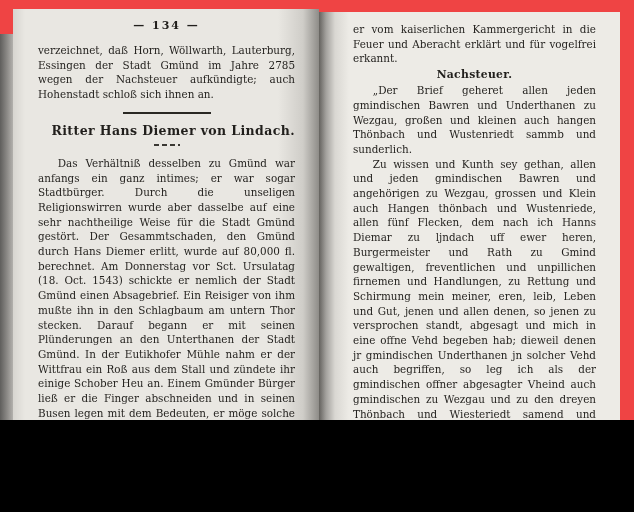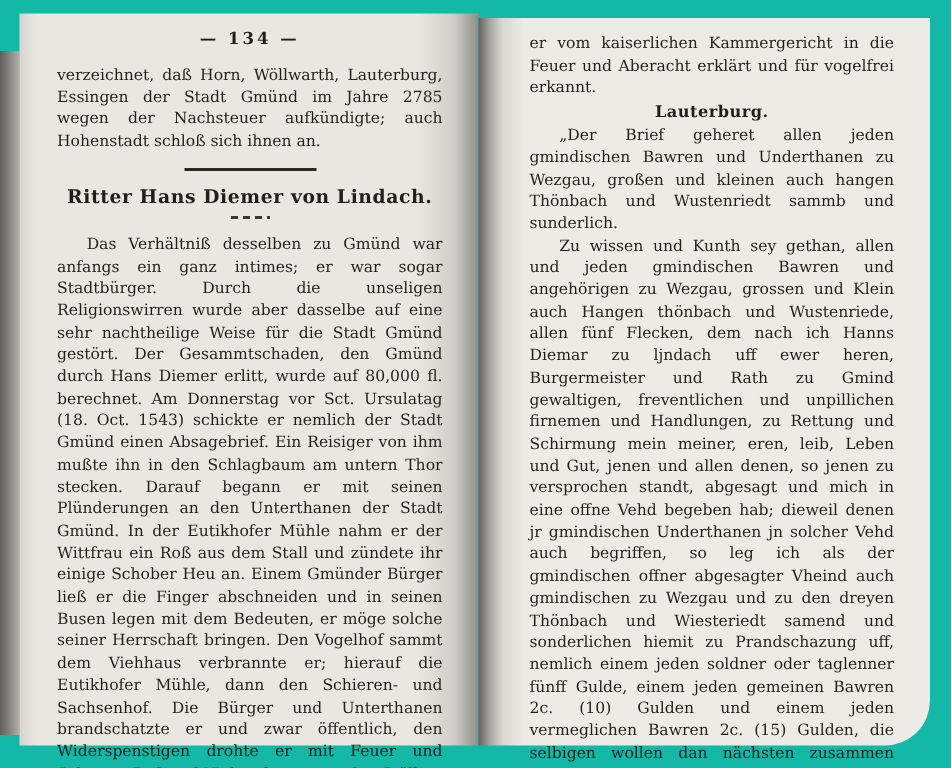--- a/index.html
+++ b/index.html
@@ -1,18 +1,18 @@
 <!DOCTYPE html>
 <html><head>
 <meta charset="utf-8">
 <style>
   html,body{margin:0;padding:0;background:#000;}
   .scene{
-    position:relative;width:634px;height:512px;overflow:hidden;
-    background:#14b8a6;
+    position:relative;width:634px;height:420px;overflow:hidden;
+    background:#ef4444;
     font-family:"DejaVu Serif","Liberation Serif",serif;
     color:#211f1c;
   }
   .edge-strip{
     position:absolute;left:0;top:34px;width:13px;height:456px;
     background:linear-gradient(to right,#5f5e5c 0%,#8c8a87 55%,#b3b1ad 100%);
   }
   .page{position:absolute;box-sizing:border-box;}
   .page-left{
     left:13px;top:9px;width:306px;height:488px;
@@ -26,21 +26,21 @@
     padding:10px 24px 0 34px;
   }
   .running-head{
     text-align:center;font-size:11px;font-weight:bold;letter-spacing:2px;
     margin:0 0 11px 0;
   }
   p{margin:0;text-align:justify;font-size:10.4px;line-height:14.7px;}
   p.indent{text-indent:1.9em;}
   .section-rule{width:88px;height:2px;background:#2a2823;margin:10px auto 9px auto;}
   .section-heading{
-    text-align:center;font-weight:bold;font-size:12.5px;letter-spacing:.4px;margin:0;
+    text-align:right;font-weight:bold;font-size:12.5px;letter-spacing:.4px;margin:0;
   }
   .sub-heading{
     text-align:center;font-weight:bold;font-size:10.8px;margin:2px 0 2px 0;letter-spacing:.3px;
   }
   .ornament{width:26px;height:2px;margin:6px auto 10px auto;
     background:repeating-linear-gradient(to right,#3a3833 0 5px,transparent 5px 8px);}
 </style>
 </head>
 <body>
 
@@ -51,18 +51,18 @@
     <div class="running-head">— 134 —</div>
     <p>verzeichnet, daß Horn, Wöllwarth, Lauterburg, Essingen der Stadt Gmünd im Jahre 2785 wegen der Nachsteuer aufkündigte; auch Hohenstadt schloß sich ihnen an.</p>
     <div class="section-rule"></div>
     <div class="section-heading">Ritter Hans Diemer von Lindach.</div>
     <div class="ornament"></div>
     <p class="indent">Das Verhältniß desselben zu Gmünd war anfangs ein ganz intimes; er war sogar Stadtbürger. Durch die unseligen Religionswirren wurde aber dasselbe auf eine sehr nachtheilige Weise für die Stadt Gmünd gestört. Der Gesammtschaden, den Gmünd durch Hans Diemer erlitt, wurde auf 80,000 fl. berechnet. Am Donnerstag vor Sct. Ursulatag (18. Oct. 1543) schickte er nemlich der Stadt Gmünd einen Absagebrief. Ein Reisiger von ihm mußte ihn in den Schlagbaum am untern Thor stecken. Darauf begann er mit seinen Plünderungen an den Unterthanen der Stadt Gmünd. In der Eutikhofer Mühle nahm er der Wittfrau ein Roß aus dem Stall und zündete ihr einige Schober Heu an. Einem Gmünder Bürger ließ er die Finger abschneiden und in seinen Busen legen mit dem Bedeuten, er möge solche seiner Herrschaft bringen. Den Vogelhof sammt dem Viehhaus verbrannte er; hierauf die Eutikhofer Mühle, dann den Schieren- und Sachsenhof. Die Bürger und Unterthanen brandschatzte er und zwar öffentlich, den Widerspenstigen drohte er mit Feuer und Schwert. Roß und Vieh nahm er aus den Ställen, auch anderes war ihm anständig. Einmal zog er mit seinen Knappen und Reisigen bis vor das Schmiedthor der Stadt und spottete der Gesammtbürgerschaft, dann trieb er eine den Gmündern zugehörige Viehheerde weg und brachte sie auf seine Veste Lindach. Die Gmünder zogen sofort racheschnaubend vor sein Schloß, aber leider vergeblich. Denn Hans Diemer ließ die Zugbrücken aufziehen. Die Gräben um das Schloß waren sehr tief und die Thürme gut besetzt. Diemer verlachte noch die Abziehenden. Wegen seiner Greuelthaten und Unbilden, die er Gmünd zugefügt, wurde</p>
   </div>
 
   <div class="page page-right">
     <p>er vom kaiserlichen Kammergericht in die Feuer und Aberacht erklärt und für vogelfrei erkannt.</p>
-    <div class="sub-heading">Lauterburg.</div>
+    <div class="sub-heading">Nachsteuer.</div>
     <p class="indent">„Der Brief geheret allen jeden gmindischen Bawren und Underthanen zu Wezgau, großen und kleinen auch hangen Thönbach und Wustenriedt sammb und sunderlich.</p>
     <p class="indent">Zu wissen und Kunth sey gethan, allen und jeden gmindischen Bawren und angehörigen zu Wezgau, grossen und Klein auch Hangen thönbach und Wustenriede, allen fünf Flecken, dem nach ich Hanns Diemar zu ljndach uff ewer heren, Burgermeister und Rath zu Gmind gewaltigen, freventlichen und unpillichen firnemen und Handlungen, zu Rettung und Schirmung mein meiner, eren, leib, Leben und Gut, jenen und allen denen, so jenen zu versprochen standt, abgesagt und mich in eine offne Vehd begeben hab; dieweil denen jr gmindischen Underthanen jn solcher Vehd auch begriffen, so leg ich als der gmindischen offner abgesagter Vheind auch gmindischen zu Wezgau und zu den dreyen Thönbach und Wiesteriedt samend und sonderlichen hiemit zu Prandschazung uff, nemlich einem jeden soldner oder taglenner fünff Gulde, einem jeden gemeinen Bawren 2c. (10) Gulden und einem jeden vermeglichen Bawren 2c. (15) Gulden, die selbigen wollen dan nächsten zusammen einpringen, jedem gar Niemand so gmindisch ist verschonen, dan allein arme Wiettwen und Waissen sonst in keinem Weg, gleicher Gestalt sollt jr die Prandschazung auch aufflegen und einpringen; die da siezen zu Wezgau und zu dene dreyen Thenbach und Wustenriedt, und als dann weider noch drey menner mitt dreyen rotten Gawllen (Gäulen) verordnen und er wollen, die dreyen menner mit schwarzen Recken bekleidet und mitt rotthen Hünttle uf jrem Hauptt bedeckt, deren jeder ein weis Stablein in der Hand füren soll und die selbigen drey mitt allein berürttem Prandtschatzgeld uff Dinstag nach der heiligen Drivaligkeit abfertigen, die sollen dann selbigen Dinstag zu nachtes mit dem Gelt zu Gschwindt sein und von danen uff ober rott und schar-</p>
 
   </div>
 </div>
 
 </body></html>

